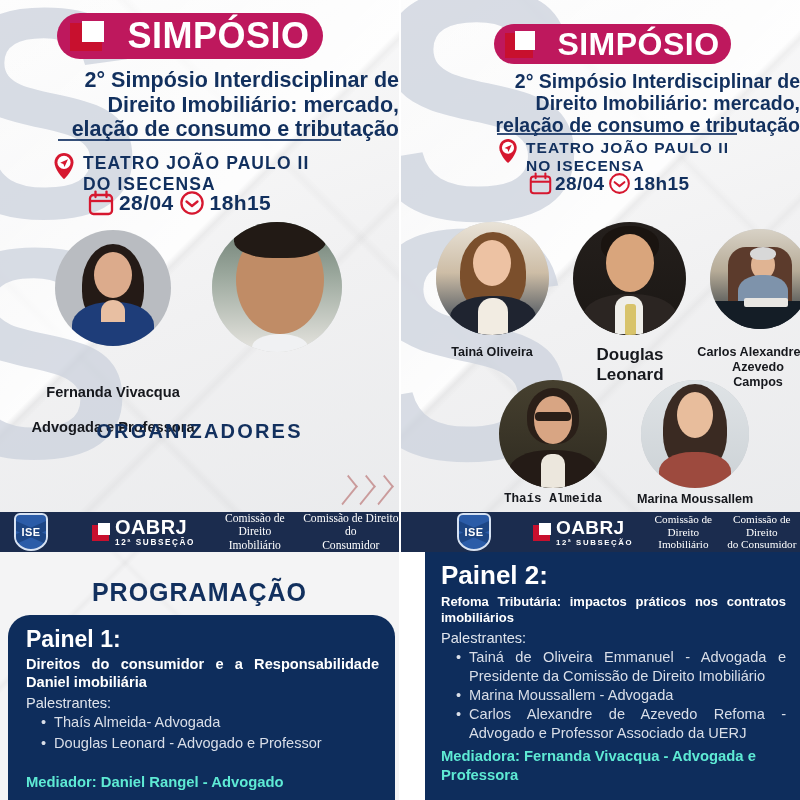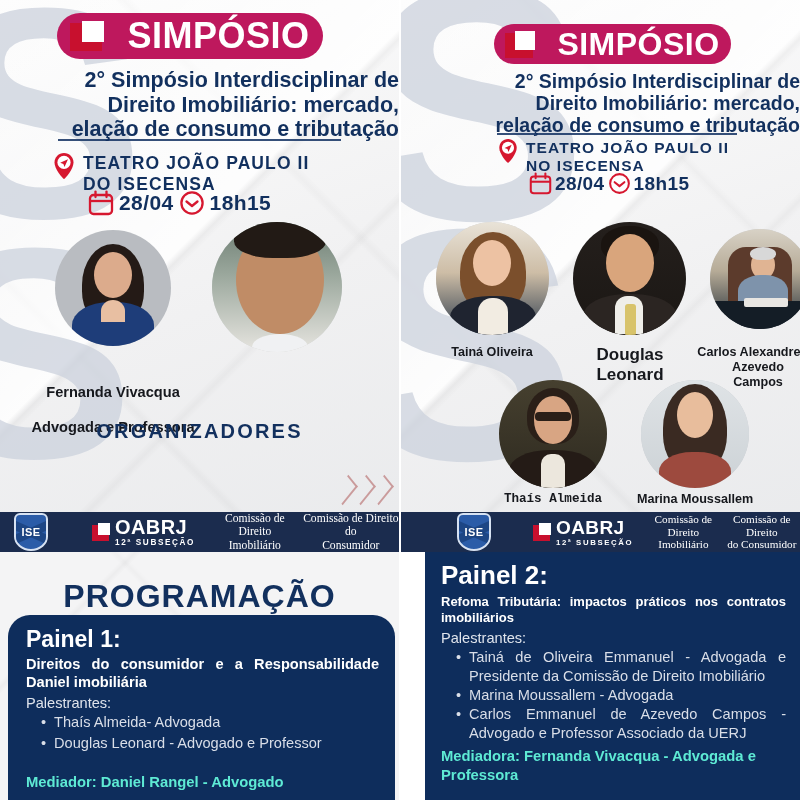--- a/index.html
+++ b/index.html
@@ -318,21 +318,21 @@
       </div>
       <div class="comis" style="margin-left:12px;font-size:11.2px;width:112px;">Comissão de Direito
 Imobiliário</div>
       <div class="comis" style="margin-left:2px;font-size:11.2px;width:112px;">Comissão de Direito
 do Consumidor</div>
     </div>
   </div>
 
   <div class="progwrap" style="left:0;top:552px;width:399px;height:248px;">
     <div class="tex2"></div>
-    <div class="progtitle" style="left:0;top:578px;top:26px;font-size:32px;">PROGRAMAÇÃO</div>
+    <div class="progtitle" style="left:0;top:578px;top:26px;font-size:25px;">PROGRAMAÇÃO</div>
 
     <div class="card r-tl r-tr" style="left:8px;top:63px;width:387px;height:185px;">
       <div class="pan-label" style="margin:11px 0 0 18px;font-size:23px;">Painel 1:</div>
       <div class="pan-topic" style="margin:2px 16px 0 18px;font-size:14.6px;">Direitos do consumidor e a Responsabilidade Daniel  imobiliária</div>
       <div class="pal-label" style="margin:3px 0 0 18px;font-size:14.6px;">Palestrantes:</div>
       <ul class="bl" style="margin:2px 0 0 46px;font-size:14.6px;">
         <li>Thaís Almeida- Advogada</li>
         <li style="margin-top:2px;">Douglas Leonard - Advogado e Professor</li>
       </ul>
       <div class="med" style="margin:20px 16px 0 18px;font-size:14.8px;">Mediador: Daniel Rangel - Advogado</div>
@@ -340,19 +340,19 @@
   </div>
 
   <div class="progwrap" style="left:399px;top:552px;width:401px;height:248px;background:#ffffff;">
     <div class="card" style="left:26px;top:0;width:375px;height:248px;">
       <div class="pan-label" style="margin:8px 0 0 16px;font-size:26px;">Painel 2:</div>
       <div class="pan-topic" style="margin:3px 14px 0 16px;font-size:13px;">Refoma Tributária: impactos práticos nos contratos imobiliários</div>
       <div class="pal-label" style="margin:3px 0 0 16px;font-size:14.6px;">Palestrantes:</div>
       <ul class="bl" style="margin:2px 14px 0 44px;font-size:14.6px;">
         <li>Tainá de Oliveira Emmanuel - Advogada e Presidente da Comissão de Direito Imobiliário</li>
         <li> Marina  Moussallem - Advogada</li>
-        <li>Carlos Emmanuel de Azevedo Campos - Advogado e Professor Associado da UERJ</li>
+        <li>Carlos Alexandre de Azevedo Refoma - Advogado e Professor Associado da UERJ</li>
       </ul>
       <div class="med" style="margin:4px 14px 0 16px;font-size:14.8px;">Mediadora: Fernanda Vivacqua - Advogada e Professora</div>
     </div>
   </div>
 
 </div>
 
 </body></html>

